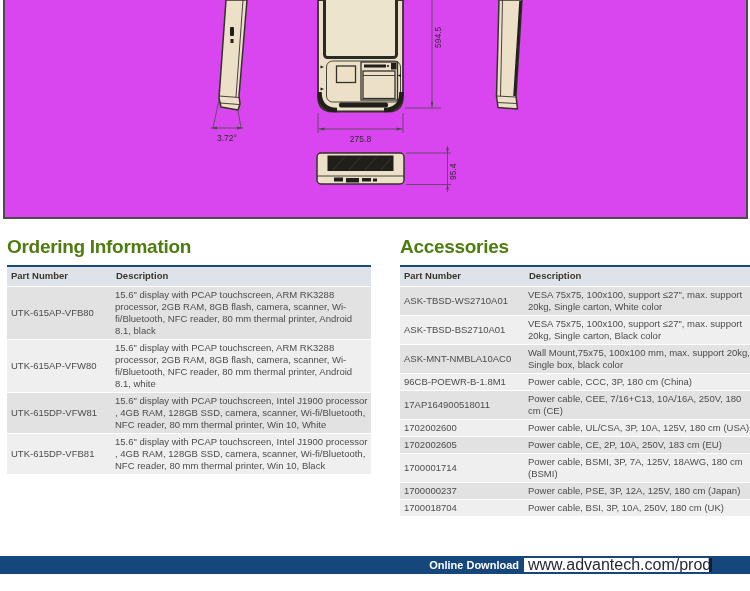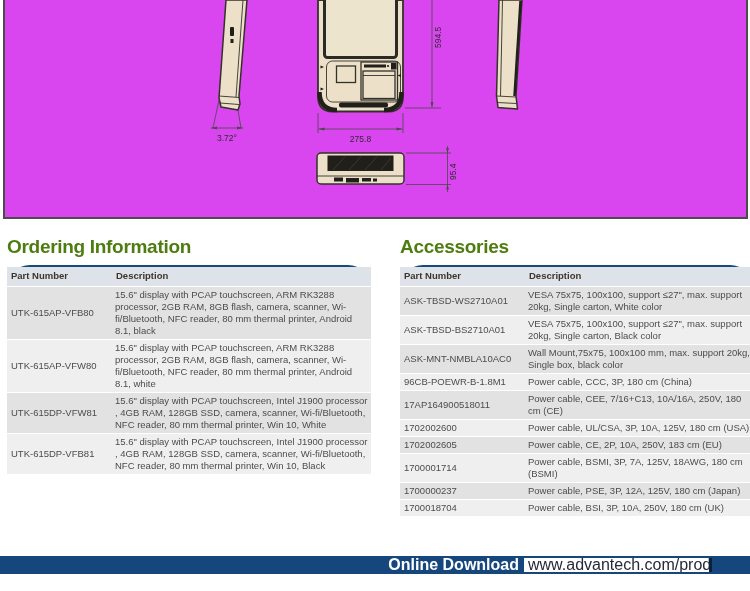--- a/index.html
+++ b/index.html
@@ -28,40 +28,40 @@
   .dimtext{font:8.5px "Liberation Sans", sans-serif;fill:#2d2d2d;}
   .hatchline{stroke:#45423a;stroke-width:0.7;}
   
   .section-title{
     font-size:19px;font-weight:bold;letter-spacing:-0.3px;
     color:#4d7c0f;margin:0 0 7px 0;
   }
   .sec{position:absolute;top:236px;}
   #ordering-section{left:7px;width:364px;}
   #accessories-section{left:400px;width:353px;}
-  .tbl{border-top:2px solid #17497d;font-size:9.5px;color:#4c4c4c;border-radius:23px;}
+  .tbl{border-top:2px solid #17497d;font-size:9.5px;color:#4c4c4c;}
   .thead{
     display:flex;background:#dde3e9;font-weight:bold;color:#3c352b;
   }
   .thead .td{padding:3px 4px 4px 4px;}
   .tr{display:flex;border-top:1px solid #ffffff;}
   .rows .tr:nth-child(odd){background:#e2e2e2;}
   .rows .tr:nth-child(even){background:#efefef;}
   .td{box-sizing:border-box;line-height:12px;}
   .td-part{flex:none;display:flex;align-items:center;padding:2px 4px;}
   .td-desc{flex:1;padding:2px 3px;}
   #ordering-section .td-part{width:105px;}
   #accessories-section .td-part{width:125px;}
   
   .footer-bar{
     position:absolute;left:0;top:556px;width:750px;height:18px;
     background:#16477c;display:flex;align-items:center;justify-content:flex-end;
   }
   .footer-label{
-    color:#ffffff;font-weight:bold;font-size:16px;margin-right:5px;white-space:nowrap;
+    color:#ffffff;font-weight:bold;font-size:11px;margin-right:5px;white-space:nowrap;
   }
   .url-box{
     width:177px;height:14px;background:#ffffff;display:flex;align-items:center;
     padding:0 4px;margin-right:38px;border-right:3px solid #0d2036;
     font-size:16px;color:#27293a;white-space:nowrap;overflow:hidden;
   }
 </style>
 </head>
 <body>
 

